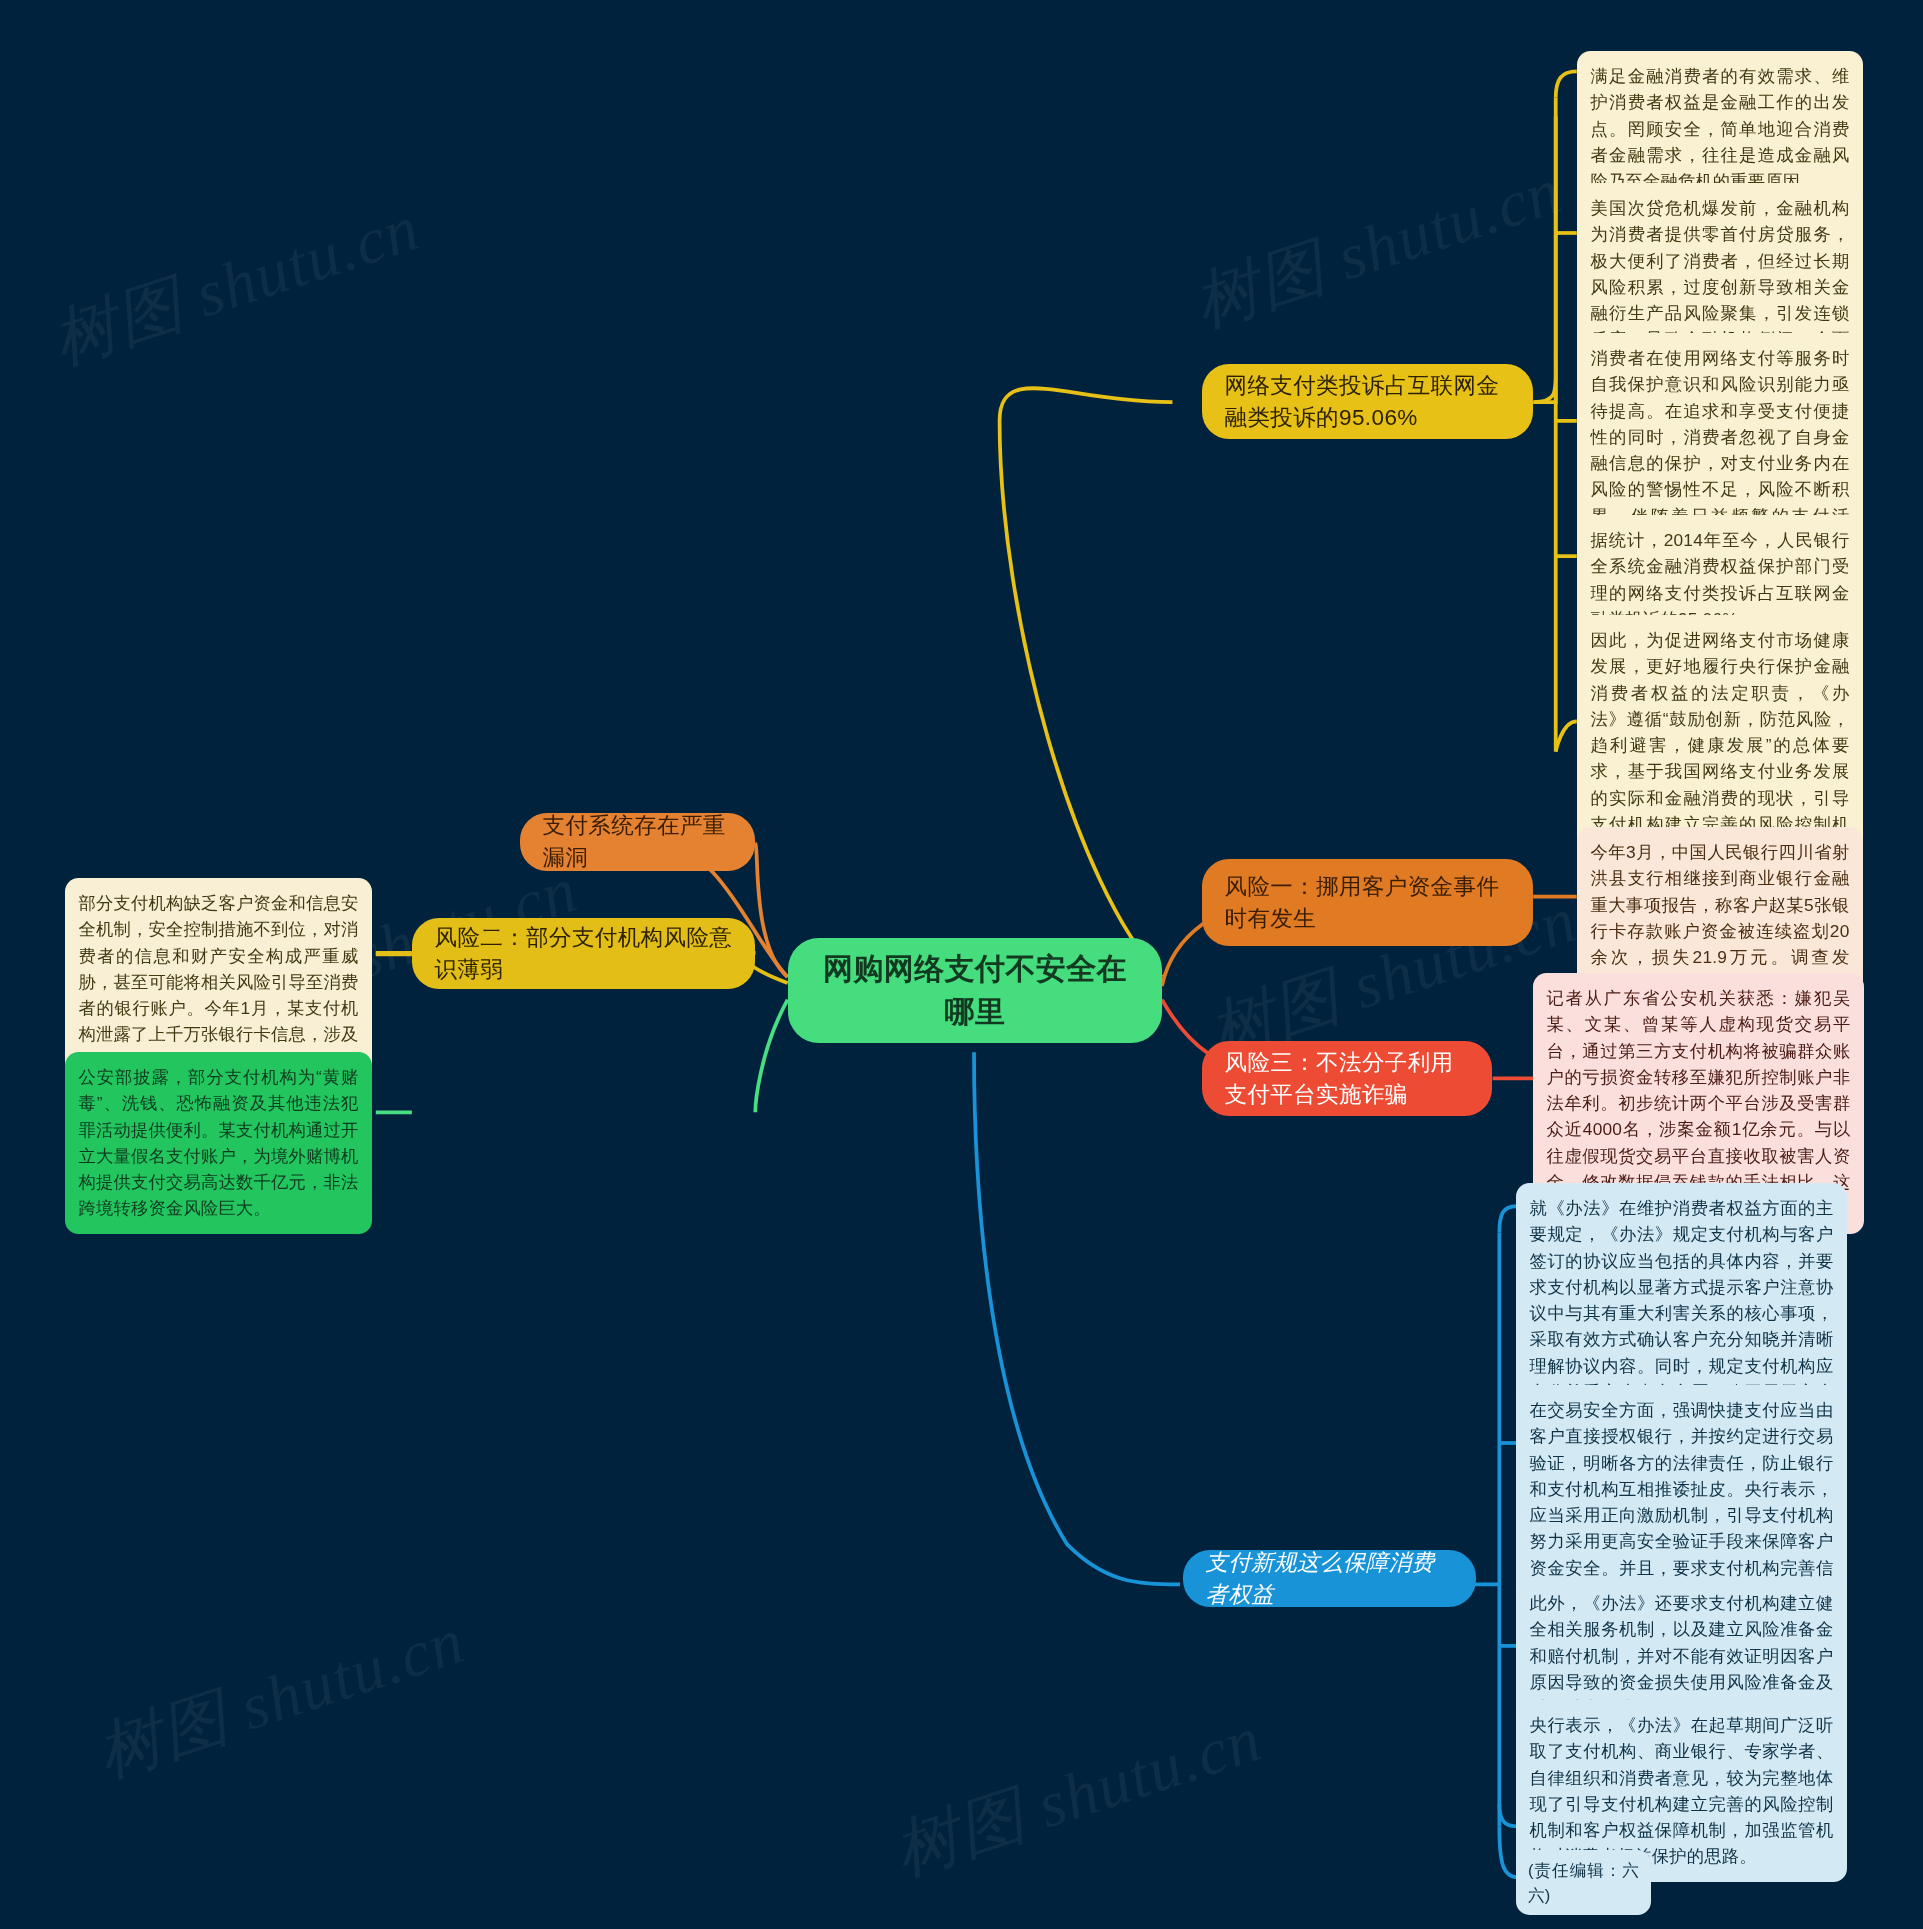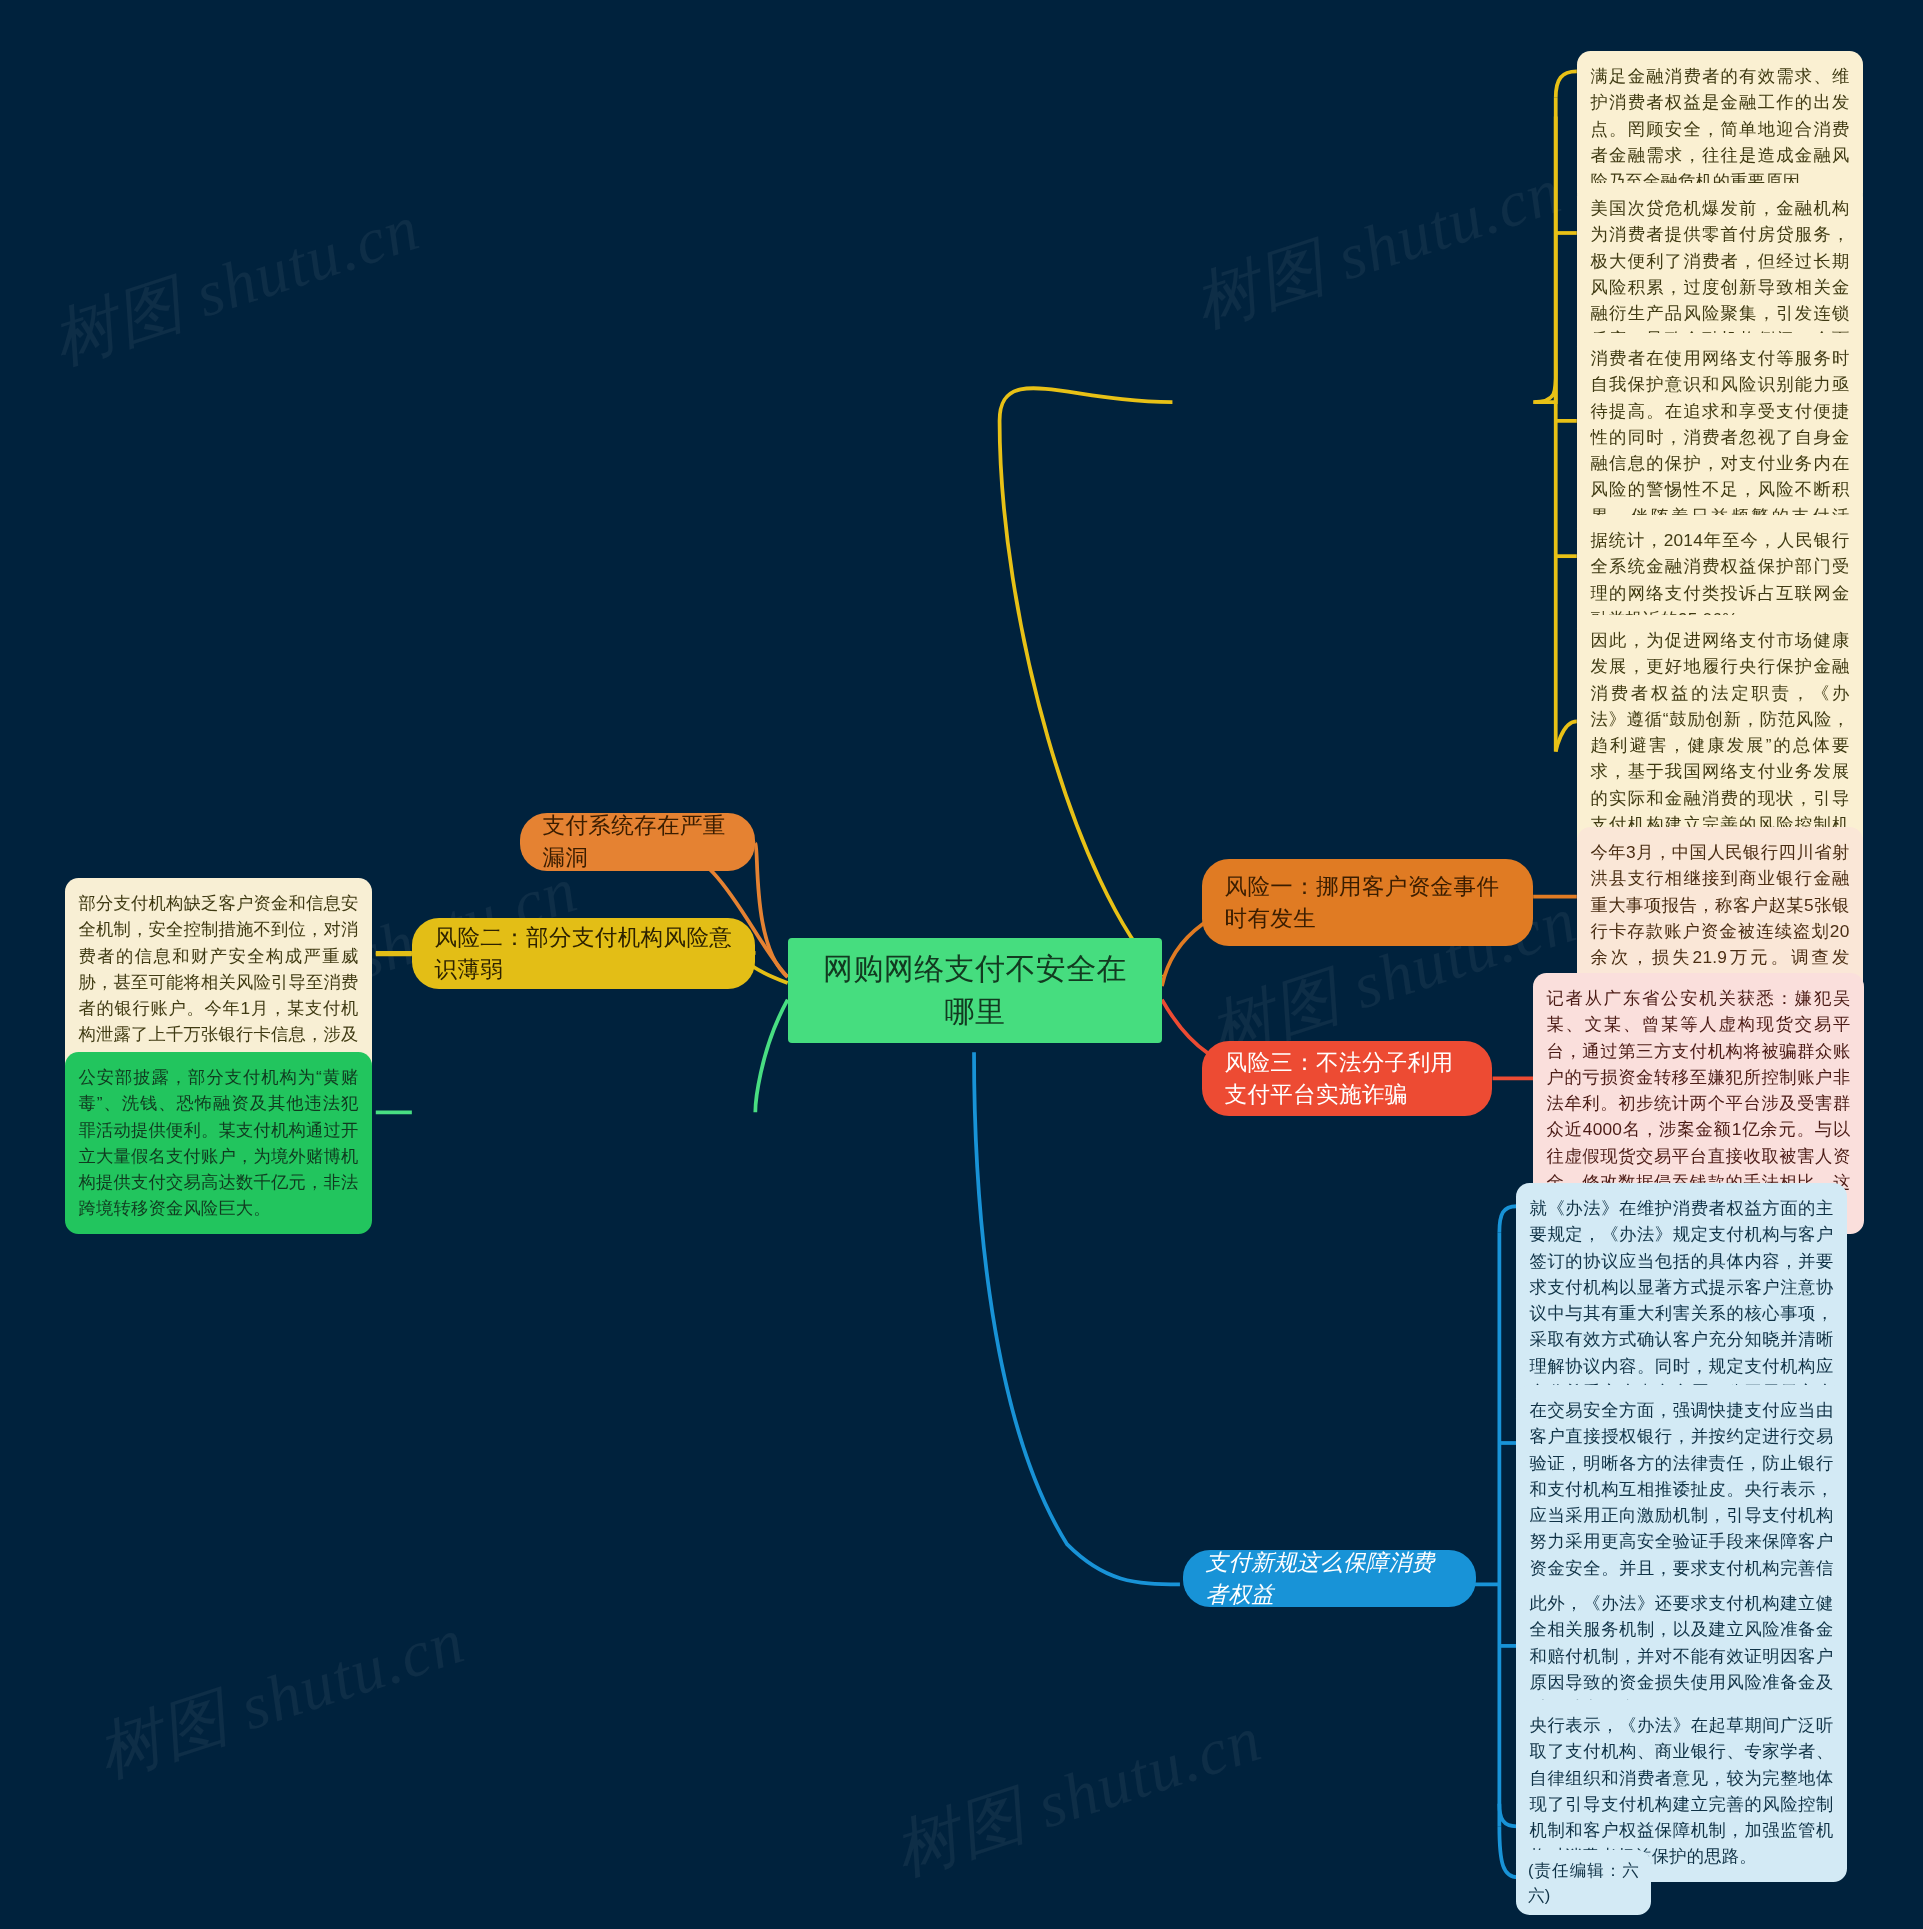--- a/index.html
+++ b/index.html
@@ -42,21 +42,22 @@
     padding: 10.5px 22.5px;
     line-height: 1.42;
     letter-spacing: 0.4px;
   }
   .node-root {
     background: #46dd7f;
     color: #123a20;
     font-size: 30px;
     text-align: center;
     justify-content: center;
-    border-radius: 4px;
+    border-radius: 31px;
+    font-weight: bold;
   }
   .node-b {
     font-size: 22.5px;
     border-radius: 27px;
   }
   .c-yellow   { background: #e8c116; color: #2d2200; }
   .c-orange   { background: #e07b23; color: #3a1d00; }
   .c-orange2  { background: #e58232; color: #3a1d00; }
   .c-gold     { background: #e3be16; color: #2d2200; }
   .c-red      { background: #ed4b33; color: #fff; }
@@ -131,20 +132,23 @@
     <path d="M548 1270 L 500 1270" stroke="#e3be16" stroke-width="5" fill="none"></path>
 
     <path d="M1048 1330 C 1010 1400, 1005 1470, 1005 1480" stroke="#48de82" stroke-width="5" fill="none"></path>
     <path d="M548 1480 L 500 1480" stroke="#48de82" stroke-width="5" fill="none"></path>
   </svg>
 
   <div class="node node-root" style="left:788px; top:938px; width:374px; height:105px;">
     <span>网购网络支付不安全在哪里</span>
   </div>
 
+  <div class="node node-b c-yellow" style="left:1202px; top:364px; width:331px; height:75px;">
+    <span>网络支付类投诉占互联网金融类投诉的95.06%</span>
+  </div>
 
   <div class="leaf l-cream" style="left:1577px; top:51px; width:286px;">
     <span>满足金融消费者的有效需求、维护消费者权益是金融工作的出发点。罔顾安全，简单地迎合消费者金融需求，往往是造成金融风险乃至金融危机的重要原因。</span>
   </div>
   <div class="leaf l-cream" style="left:1577px; top:183px; width:286px;">
     <span>美国次贷危机爆发前，金融机构为消费者提供零首付房贷服务，极大便利了消费者，但经过长期风险积累，过度创新导致相关金融衍生产品风险聚集，引发连锁反应，导致金融机构倒闭，全面爆发金融危机，最终还是由消费者承担了沉重损失。</span>
   </div>
   <div class="leaf l-cream" style="left:1577px; top:333px; width:286px;">
     <span>消费者在使用网络支付等服务时自我保护意识和风险识别能力亟待提高。在追求和享受支付便捷性的同时，消费者忽视了自身金融信息的保护，对支付业务内在风险的警惕性不足，风险不断积累。伴随着日益频繁的支付活动，个人支付信息泄露风险大大增加，消费者面临更大的资金被盗和欺诈风险。</span>
   </div>

